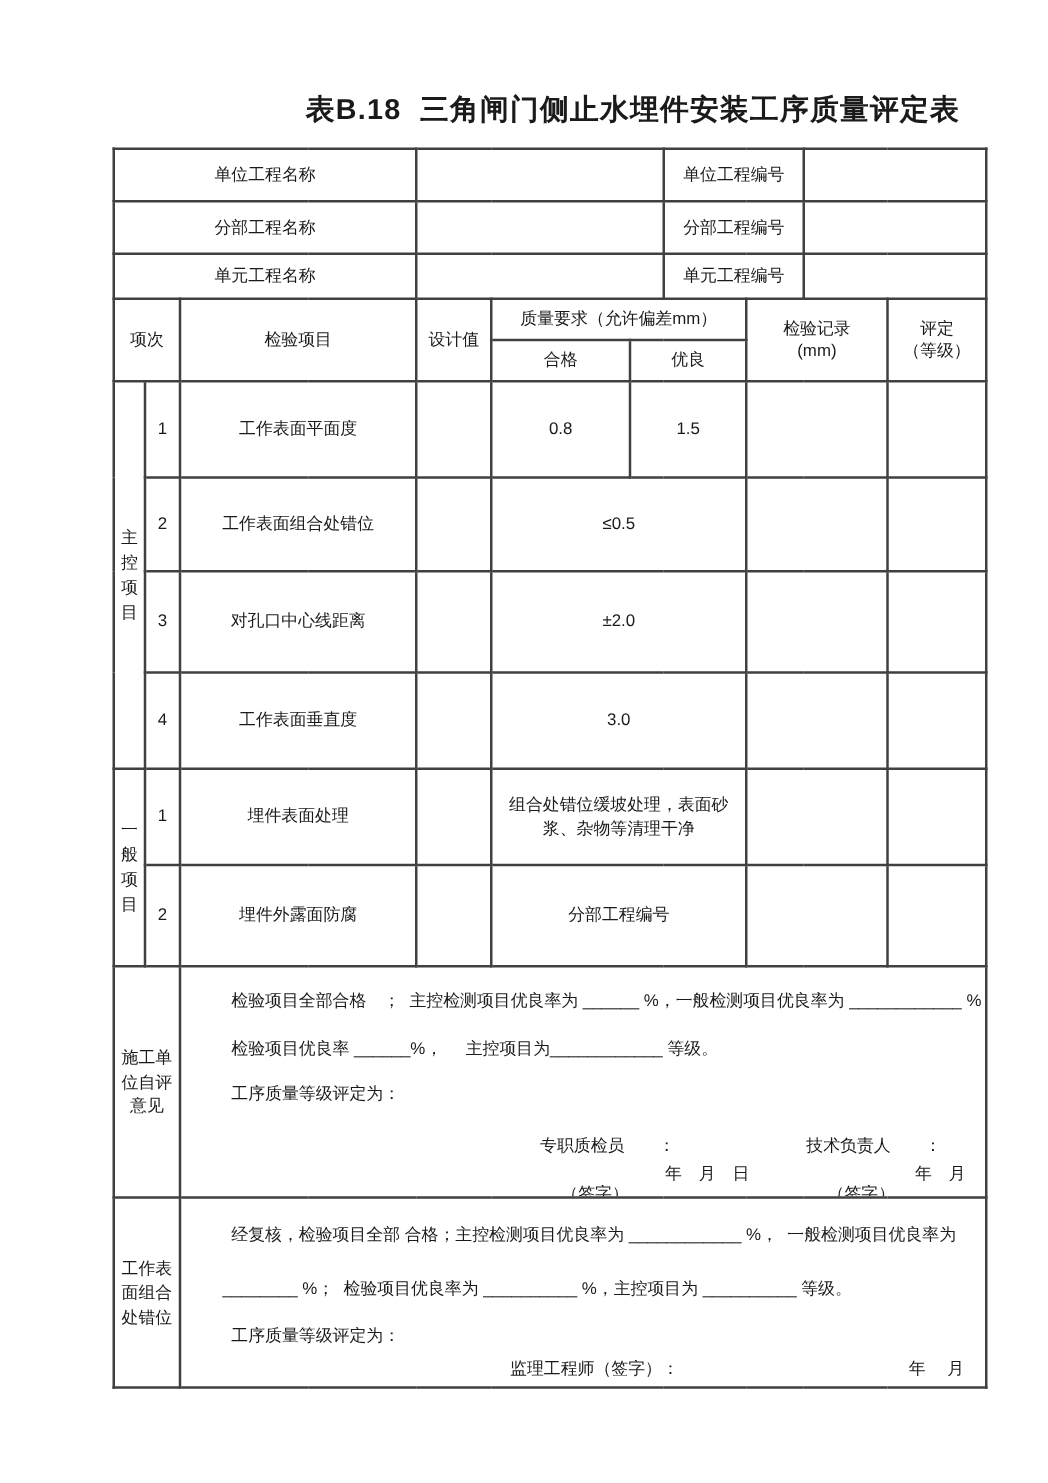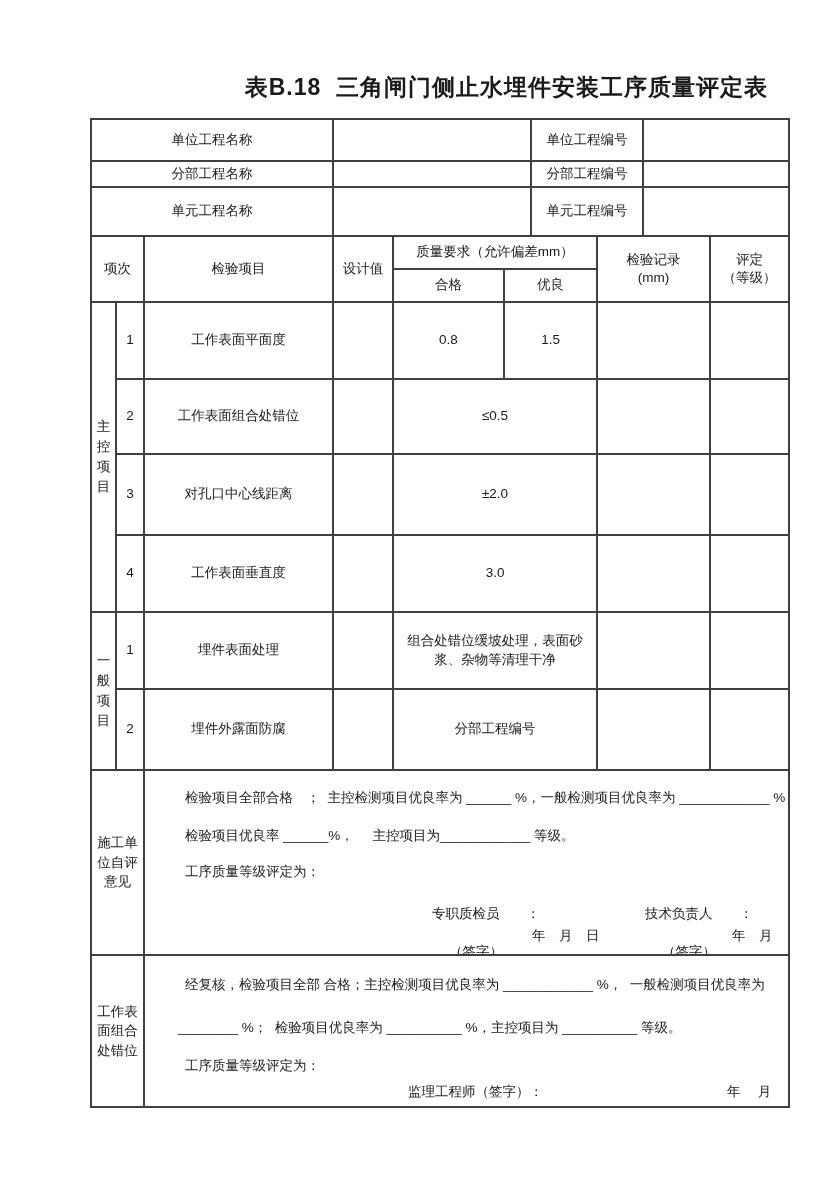--- a/index.html
+++ b/index.html
@@ -49,27 +49,27 @@
       <col style="width:79px">
   </colgroup>
 
   <tbody>
       <tr style="height:42px">
     <td colspan="4">单位工程名称</td>
     <td colspan="3"></td>
     <td colspan="2">单位工程编号</td>
     <td colspan="2"></td>
   </tr>
-  <tr style="height:26px">
+  <tr style="height:42px">
     <td colspan="4">分部工程名称</td>
     <td colspan="3"></td>
     <td colspan="2">分部工程编号</td>
     <td colspan="2"></td>
   </tr>
-  <tr style="height:49px">
+  <tr style="height:36px">
     <td colspan="4">单元工程名称</td>
     <td colspan="3"></td>
     <td colspan="2">单元工程编号</td>
     <td colspan="2"></td>
   </tr>
 
   <tr style="height:33px">
     <td colspan="2" rowspan="2">项次</td>
     <td colspan="2" rowspan="2">检验项目</td>
     <td rowspan="2">设计值</td>

